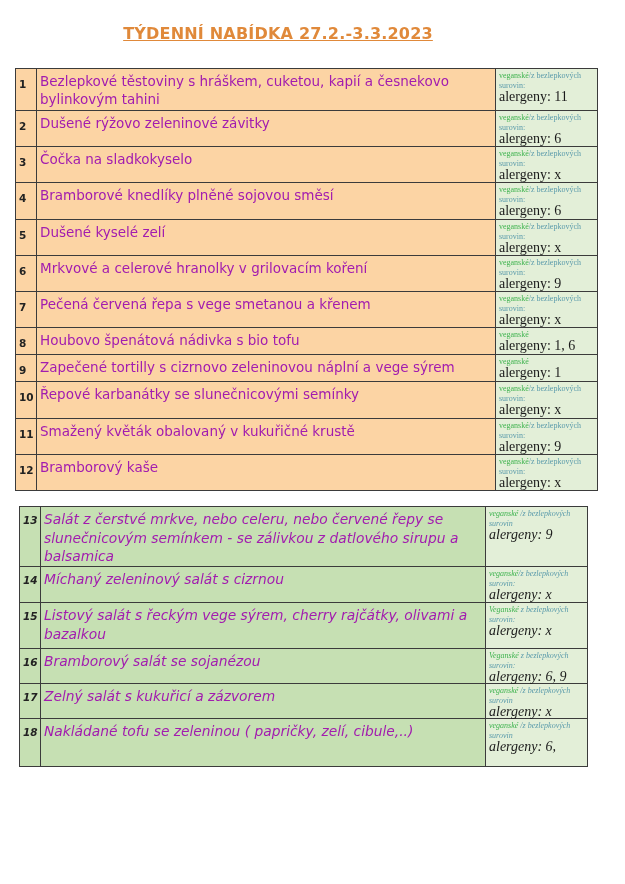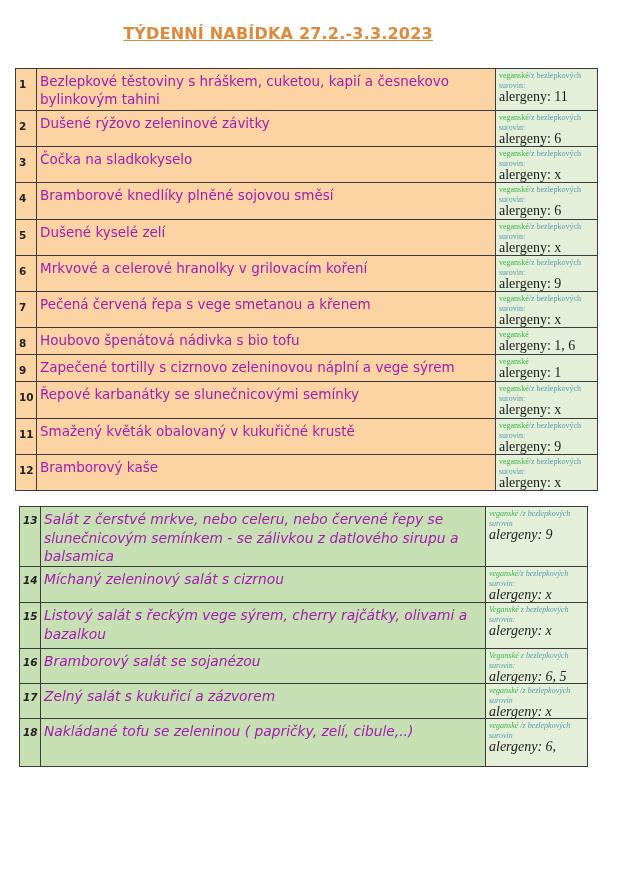--- a/index.html
+++ b/index.html
@@ -137,21 +137,21 @@
         <td class="info"><span class="veg">veganské</span><span class="sub">/z bezlepkových surovin:</span><span class="alg">alergeny: x</span></td>
       </tr>
       <tr style="height: 46px;">
         <td class="num">15</td>
         <td class="dish">Listový salát s řeckým vege sýrem, cherry rajčátky, olivami a bazalkou</td>
         <td class="info"><span class="veg">Veganské</span><span class="sub"> z bezlepkových surovin:</span><span class="alg">alergeny: x</span></td>
       </tr>
       <tr style="height: 35px; border-radius: 7px;">
         <td class="num">16</td>
         <td class="dish">Bramborový salát se sojanézou</td>
-        <td class="info"><span class="veg">Veganské</span><span class="sub"> z bezlepkových surovin:</span><span class="alg">alergeny: 6, 5</span></td>
+        <td class="info"><span class="veg">Veganské</span><span class="sub"> z bezlepkových surovin:</span><span class="alg">alergeny: 6, 9</span></td>
       </tr>
       <tr style="height: 35px;">
         <td class="num">17</td>
         <td class="dish">Zelný salát s kukuřicí a zázvorem</td>
         <td class="info"><span class="veg">veganské</span><span class="sub"> /z bezlepkových surovin</span><span class="alg">alergeny: x</span></td>
       </tr>
       <tr style="height: 48px;">
         <td class="num">18</td>
         <td class="dish">Nakládané tofu se zeleninou ( papričky, zelí, cibule,..)</td>
         <td class="info"><span class="veg"> veganské</span><span class="sub"> /z bezlepkových surovin</span><span class="alg">alergeny: 6,</span></td>

